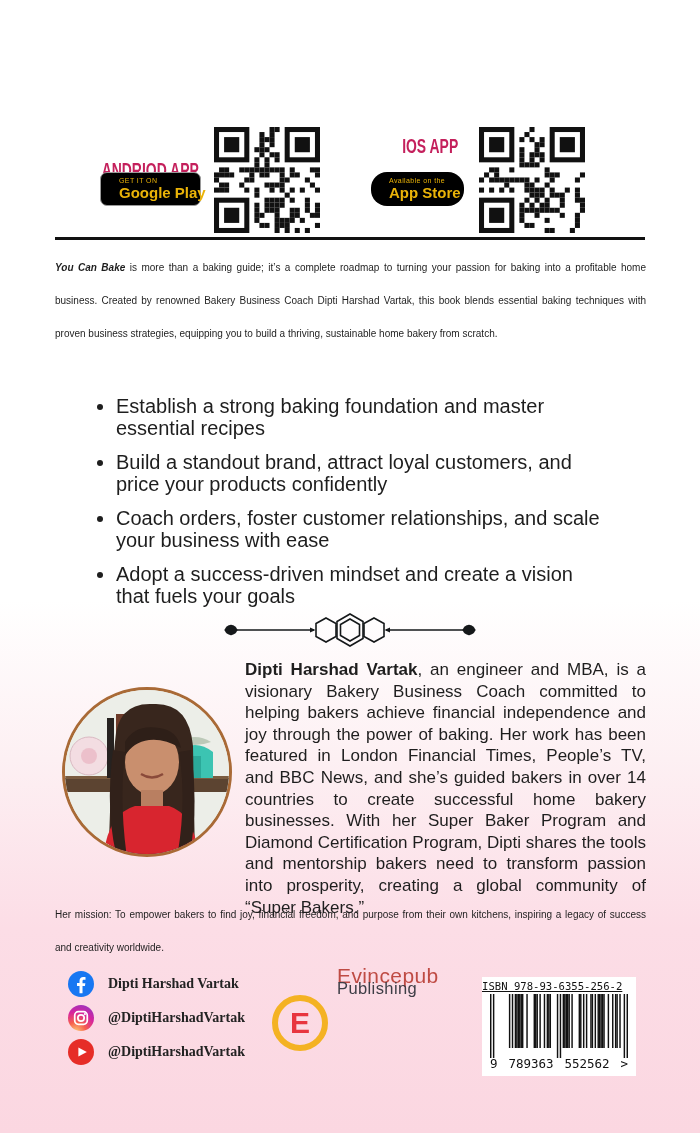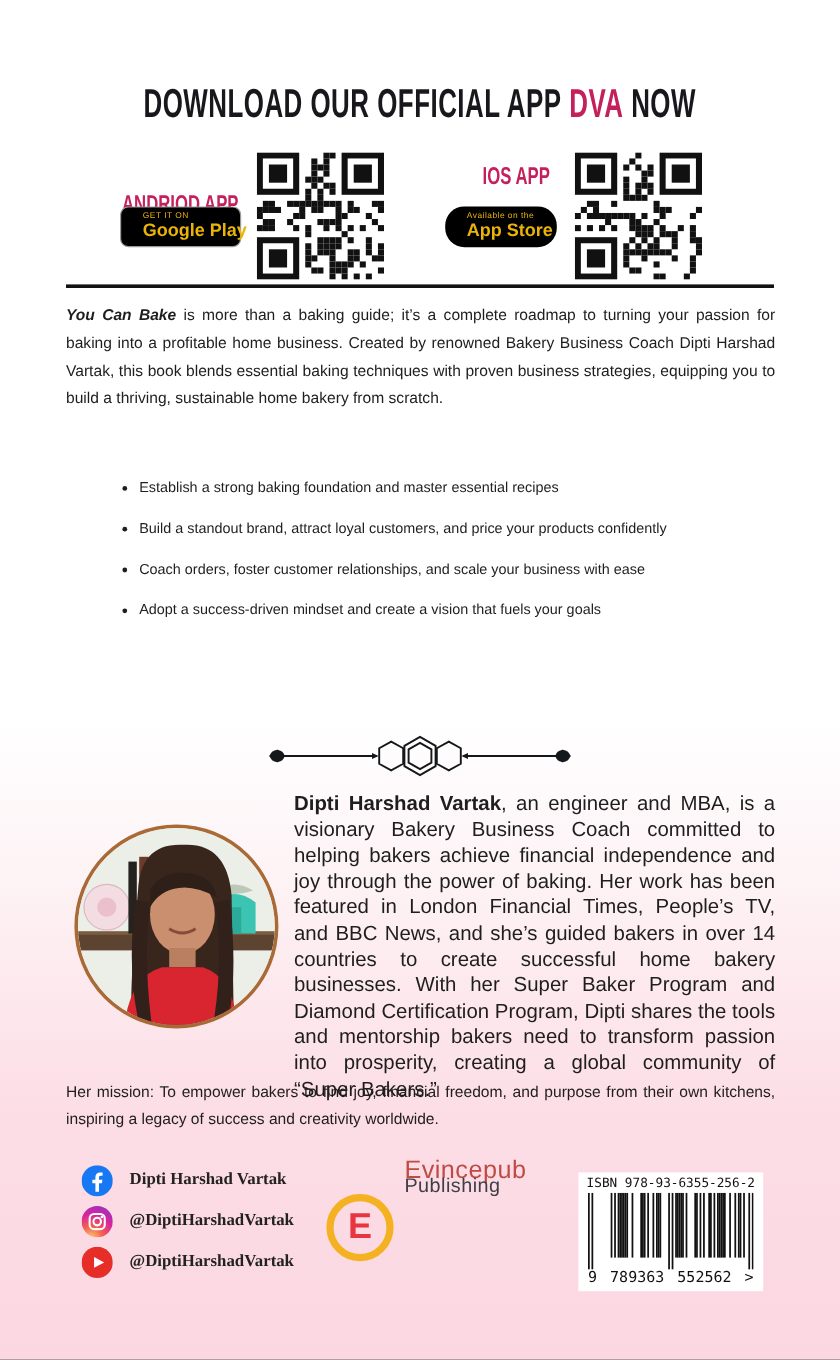--- a/index.html
+++ b/index.html
@@ -23,60 +23,55 @@
     padding:0 10px; color:#eab308; }
   .gp-badge { left:100px; top:172px; width:101px; height:34px; border:1px solid #9a9a9a; }
   .as-badge { left:371px; top:172px; width:93px; height:34px;border-radius:16px; }
   .badge-text { margin-left:8px; line-height:1.05; }
   .badge-small { font-size:7px; letter-spacing:0.4px; text-transform:uppercase; display:block; }
   .badge-large { font-size:15px; font-weight:600; display:block; margin-top:1px; white-space:nowrap; }
   .qr { position:absolute; width:106px; height:106px; background:#fff; }
   .qr1 { left:214px; top:127px; } .qr2 { left:479px; top:127px; }
   
   .rule { position:absolute; left:55px; top:237px; width:590px; height:3px; background:#111; }
-  .para { position:absolute; left:55px; width:591px; font-size:13px; line-height:23px; text-align:justify; }
+  .para { position:absolute; left:55px; width:591px; font-size:10px; line-height:33px; text-align:justify; }
   .p1 { top:251px; } .p2 { top:545px; }
   .bold-italic { font-weight:700; font-style:italic; }
   .list-intro { position:absolute; left:55px; top:362px; font-size:15.8px; }
   .bullets { position:absolute; left:100px; top:395px; width:508px; list-style:disc outside; padding-left:16px; }
-  .bullets li { font-size:12px; line-height:22px; margin-bottom:12px; }
+  .bullets li { font-size:20px; line-height:22px; margin-bottom:12px; }
   
   .divider { position:absolute; left:222px; top:612px; }
   
   .photo { position:absolute; left:62px; top:687px; width:170px; height:170px; border-radius:50%;
     border:3px solid #a96a36; overflow:hidden; background:#e9ece6; }
   .bio { position:absolute; left:245px; top:659px; width:401px; font-size:17px; line-height:21.6px; text-align:justify; }
   .bio b { font-weight:700; }
   .mission { top:898px; }
   
   .social-row { position:absolute; left:68px; display:flex; align-items:center; }
   .social-row .ic { width:26px; height:26px; flex:0 0 auto; }
   .social-handle { margin-left:14px; font-family:"Liberation Serif", serif; font-weight:700; font-size:14px; color:#222; }
   .pub-ring { position:absolute; left:272px; top:995px; width:56px; height:56px; border:6px solid #f4b223;
     border-radius:50%; display:flex; align-items:center; justify-content:center; }
   .pub-e { font-size:30px; font-weight:700; color:#e8353f; line-height:1; }
   .pub-name { position:absolute; left:337px; top:964px; font-size:21px; color:#bf4b44; letter-spacing:0.4px; }
   .pub-type { position:absolute; left:337px; top:979px; font-size:16.5px; color:#3e3e46; letter-spacing:0.4px; }
   .barcode-box { position:absolute; left:482px; top:977px; width:154px; height:99px; background:#fff; padding-top:3px; }
-  .isbn-label { font-family:"DejaVu Sans Mono", monospace; font-size:10.6px; text-align:center;
-    letter-spacing:0px; white-space:nowrap; color:#111; }
+  .isbn-label { font-family:"DejaVu Sans Mono", monospace; font-size:10.6px; text-align:left;
+    letter-spacing:0px; white-space:nowrap; color:#111;text-decoration:underline; }
   .bars { position:absolute; left:8px; top:17px; }
   .barcode-digits { position:absolute; left:8px; top:79px; width:138px; display:flex; justify-content:space-between;
     font-family:"DejaVu Sans Mono", monospace; font-size:12.5px; color:#111; }
 </style>
 </head>
 <body>
 
 <div class="page">
 
-  <h1 class="title">
-    <span class="title-inner">
-      <span>DOWNLOAD OUR OFFICIAL APP</span><span class="accent">DVA</span><span>NOW</span>
-    </span>
-  </h1>
 
   <div class="app-label" style="left:88px; top:137px; width:125px;margin-top:24px;">
     <span>ANDRIOD APP</span>
   </div>
   <div class="store-badge gp-badge">
     <svg width="17" height="19" viewBox="0 0 17 19">
       <defs>
         <linearGradient id="gpg" x1="0" y1="0" x2="1" y2="1">
           <stop offset="0" stop-color="#00c3ff"></stop>
             <stop offset="0.5" stop-color="#ffe000"></stop>

